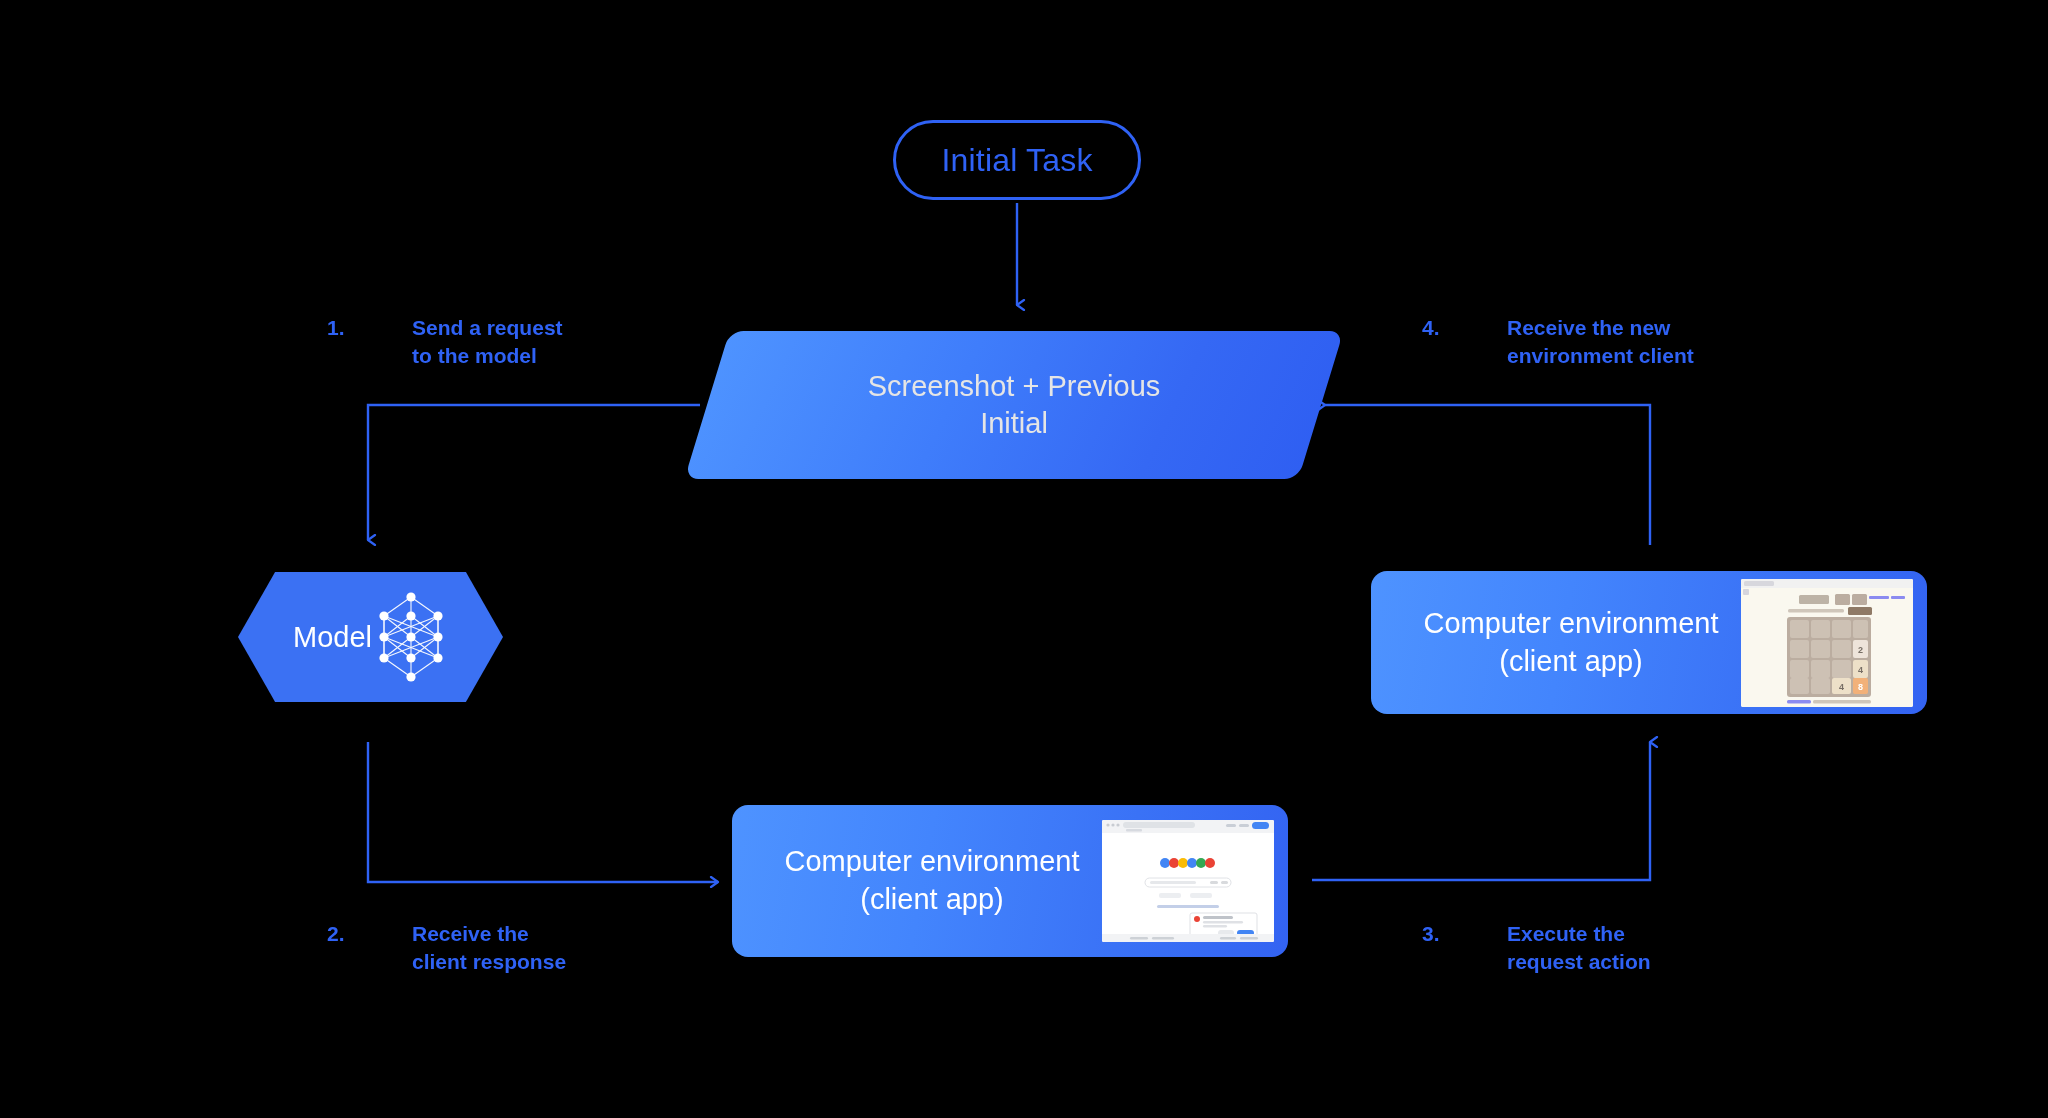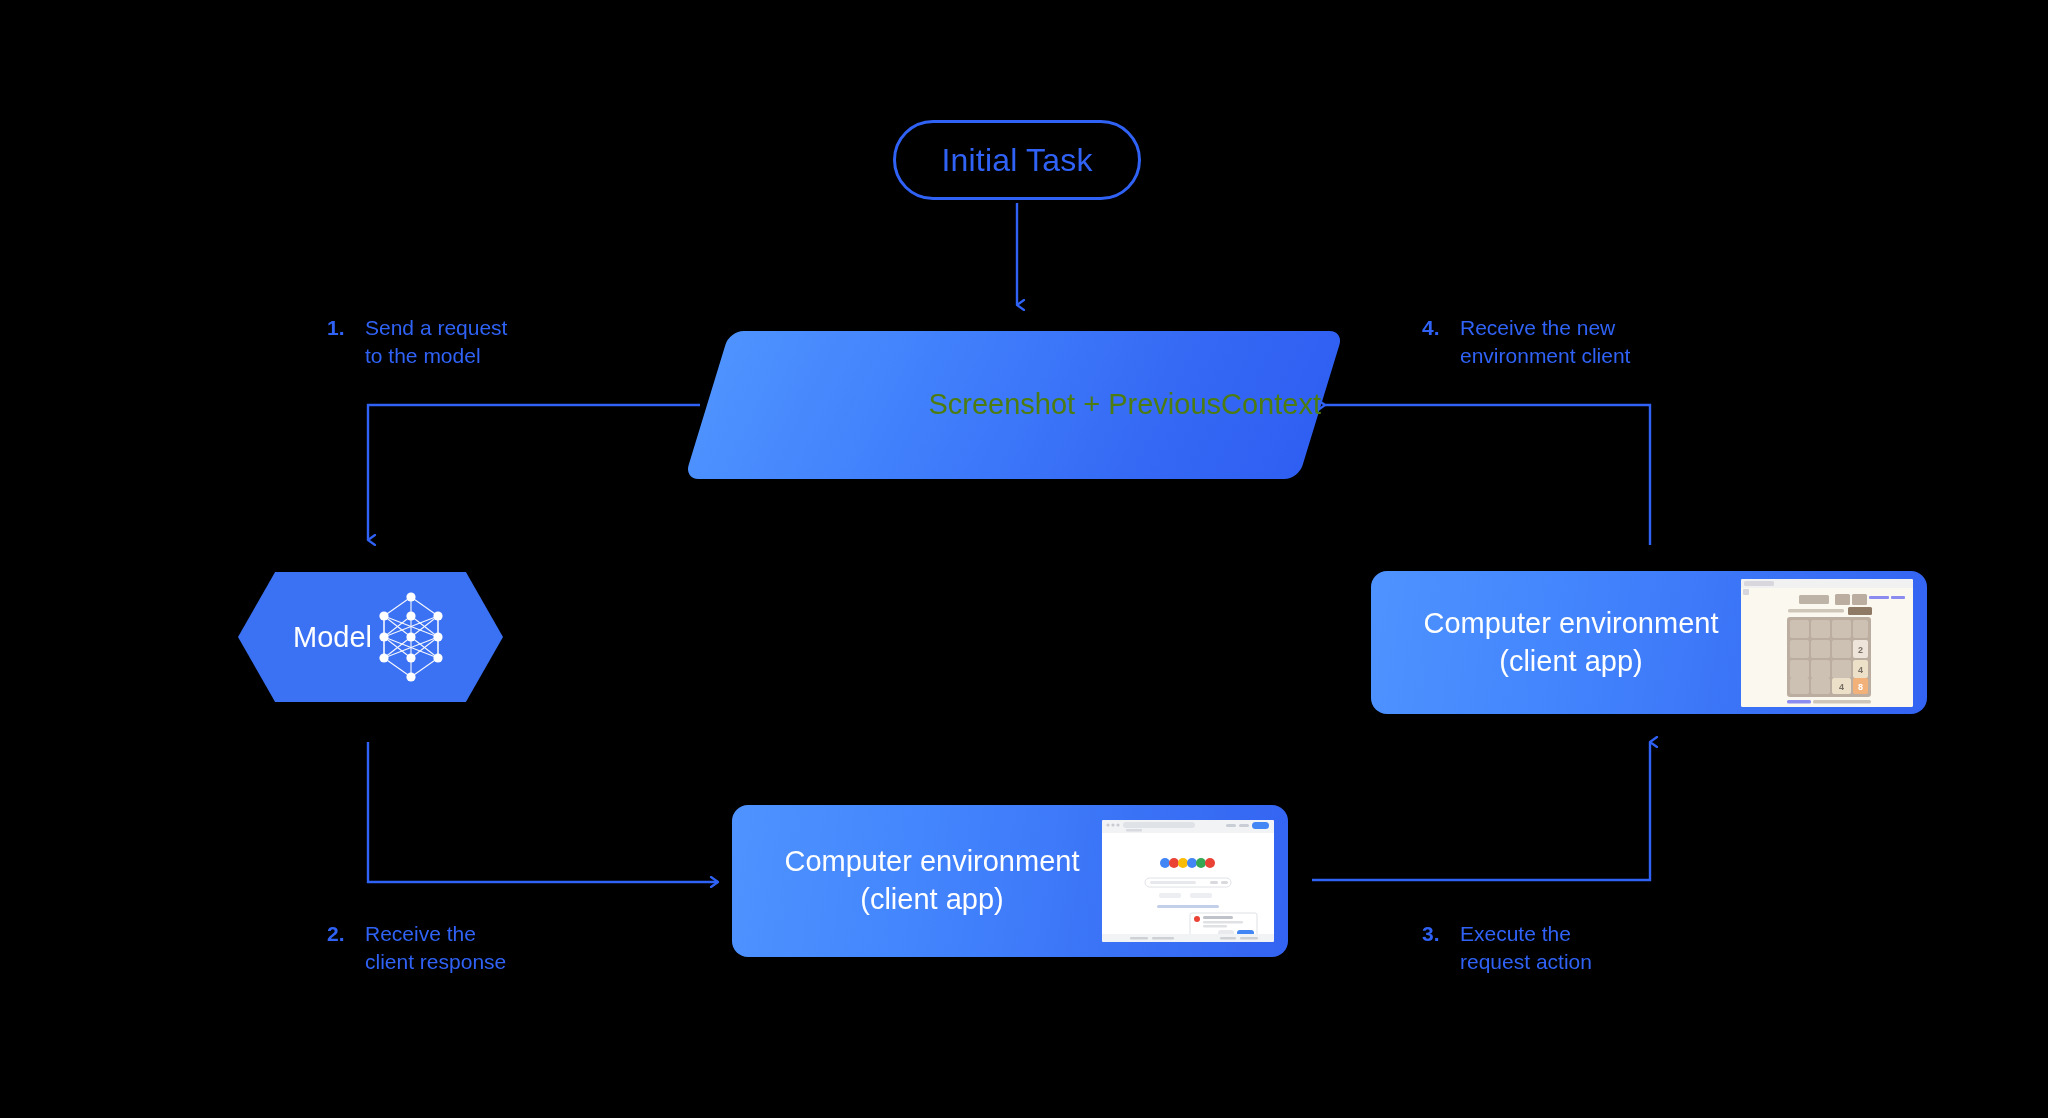--- a/index.html
+++ b/index.html
@@ -54,23 +54,24 @@
     position: absolute;
     inset: 0;
     background: linear-gradient(100deg, #4e93ff 0%, #3f7dfb 40%, #3568f4 75%, #2f5ff2 100%);
     border-radius: 14px;
     transform: skewX(-17deg);
   }
   #screenshot-context .para-text {
     position: absolute;
     inset: 0;
     display: flex;
+    flex-direction: column;
     align-items: center;
-    justify-content: flex-end;
-    color: #4d7c0f;
+    justify-content: center;
+    color: #e5e5e5;
     font-size: 29px;
     line-height: 1.28;
     text-align: center;
     font-weight: 400;
   }
 
   
   #model-node {
     position: absolute;
     left: 238px; top: 572px;
@@ -143,21 +144,21 @@
     display: flex;
     align-items: flex-start;
     gap: 10px;
     color: #2f62f5;
     font-weight: bold;
     font-size: 21px;
     line-height: 1.35;
     white-space: nowrap;
   }
   .step-label .num { min-width: 28px; }
-  .step-label .txt { font-weight: normal; }
+  .step-label .txt { font-weight: bold; margin-left: 47px; }
   #step-1 { left: 327px; top: 314px; }
   #step-2 { left: 327px; top: 920px; }
   #step-3 { left: 1422px; top: 920px; }
   #step-4 { left: 1422px; top: 314px; }
   .step-label .num, .step-label .txt { color: #2f62f5; }
 </style>
 </head>
 <body>
 
 <div id="stage">
@@ -190,21 +191,21 @@
   </svg>
 
   <div id="initial-task">
     <span class="label">Initial Task</span>
   </div>
 
   <div id="screenshot-context">
     <div class="para-bg"></div>
     <div class="para-text">
       <span>Screenshot + Previous</span>
-      <span>Context</span>
+      <span>Initial</span>
     </div>
   </div>
 
   <div id="model-node">
     <div class="hex-bg"></div>
     <div class="hex-inner">
       <span class="hex-label">Model</span>
       <svg class="nn-icon" width="74" height="94" viewBox="0 0 74 94">
         <g stroke="#ffffff" stroke-width="1.1" fill="none" opacity="0.95">
 

